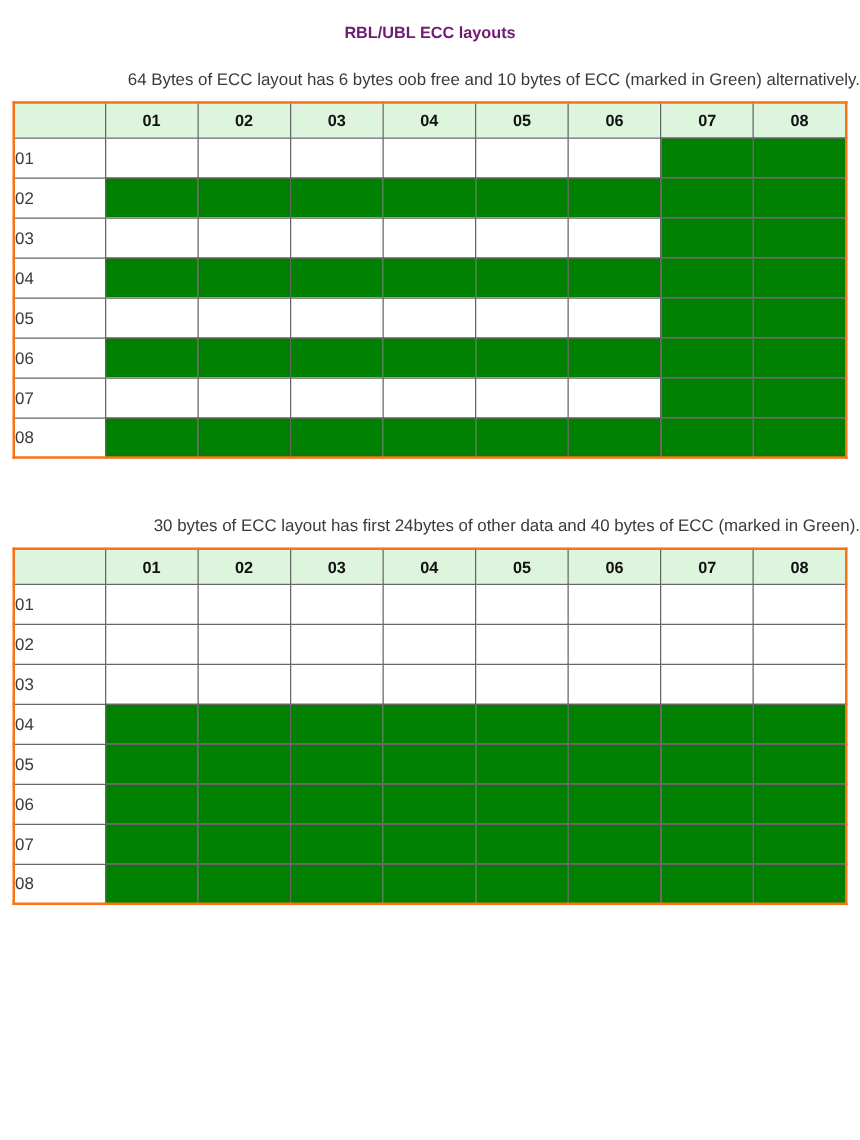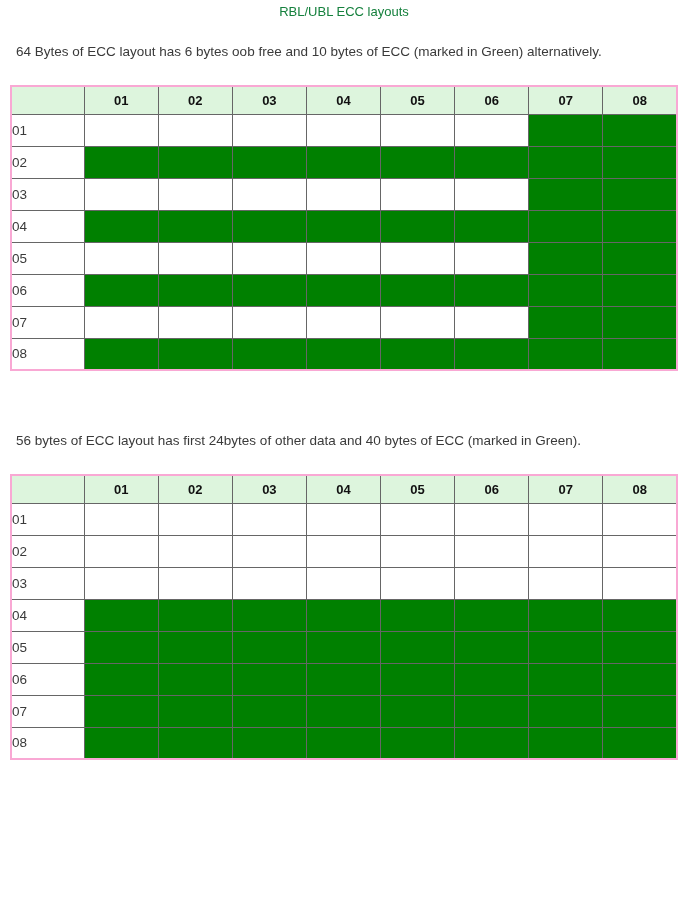--- a/index.html
+++ b/index.html
@@ -13,45 +13,45 @@
     font-family: "Liberation Sans", sans-serif;
     color: #1a1a1a;
     -webkit-font-smoothing: antialiased;
   }
   .section {
     width: 688px;
   }
   .section-title {
     text-align: center;
     font-size: 13px;
-    font-weight: normal;
-    color: #15803d;
+    font-weight: bold;
+    color: #701a75;
     line-height: 16px;
     padding: 2px 0 0 0;
-    margin: 0;
+    margin: 14px;
   }
   .section-caption {
-    text-align: left;
+    text-align: right;
     font-size: 13.5px;
     font-weight: normal;
     color: #3a3a3a;
     line-height: 18px;
-    margin: 16px;
+    margin: 0;
     padding: 7px 0 8px 0;
   }
   .grid-wrap {
     padding: 0 10px;
     box-sizing: border-box;
     width: 688px;
   }
   table.ecc-grid {
     border-collapse: collapse;
     table-layout: fixed;
     width: 668px;
-    border: 2px solid #f9a8d4;
+    border: 2px solid #f97316;
   }
   table.ecc-grid td,
   table.ecc-grid th {
     border: 1px solid #666666;
     height: 32px;
     padding: 0;
     box-sizing: border-box;
   }
   table.ecc-grid th {
     background: #ddf5dd;
@@ -202,21 +202,21 @@
             <td class="cell ecc"></td>
           </tr>
         </tbody>
     </table>
   </div>
 </div>
 
 <div class="spacer-between"></div>
 
 <div class="section">
-  <div class="section-caption">56 bytes of ECC layout has first 24bytes of other data and 40 bytes of ECC (marked in Green).</div>
+  <div class="section-caption">30 bytes of ECC layout has first 24bytes of other data and 40 bytes of ECC (marked in Green).</div>
   <div class="grid-wrap">
     <table class="ecc-grid">
       <thead>
         <tr>
             <th class="corner-head"></th>
             <th class="col-head">01</th>
             <th class="col-head">02</th>
             <th class="col-head">03</th>
             <th class="col-head">04</th>
             <th class="col-head">05</th>

